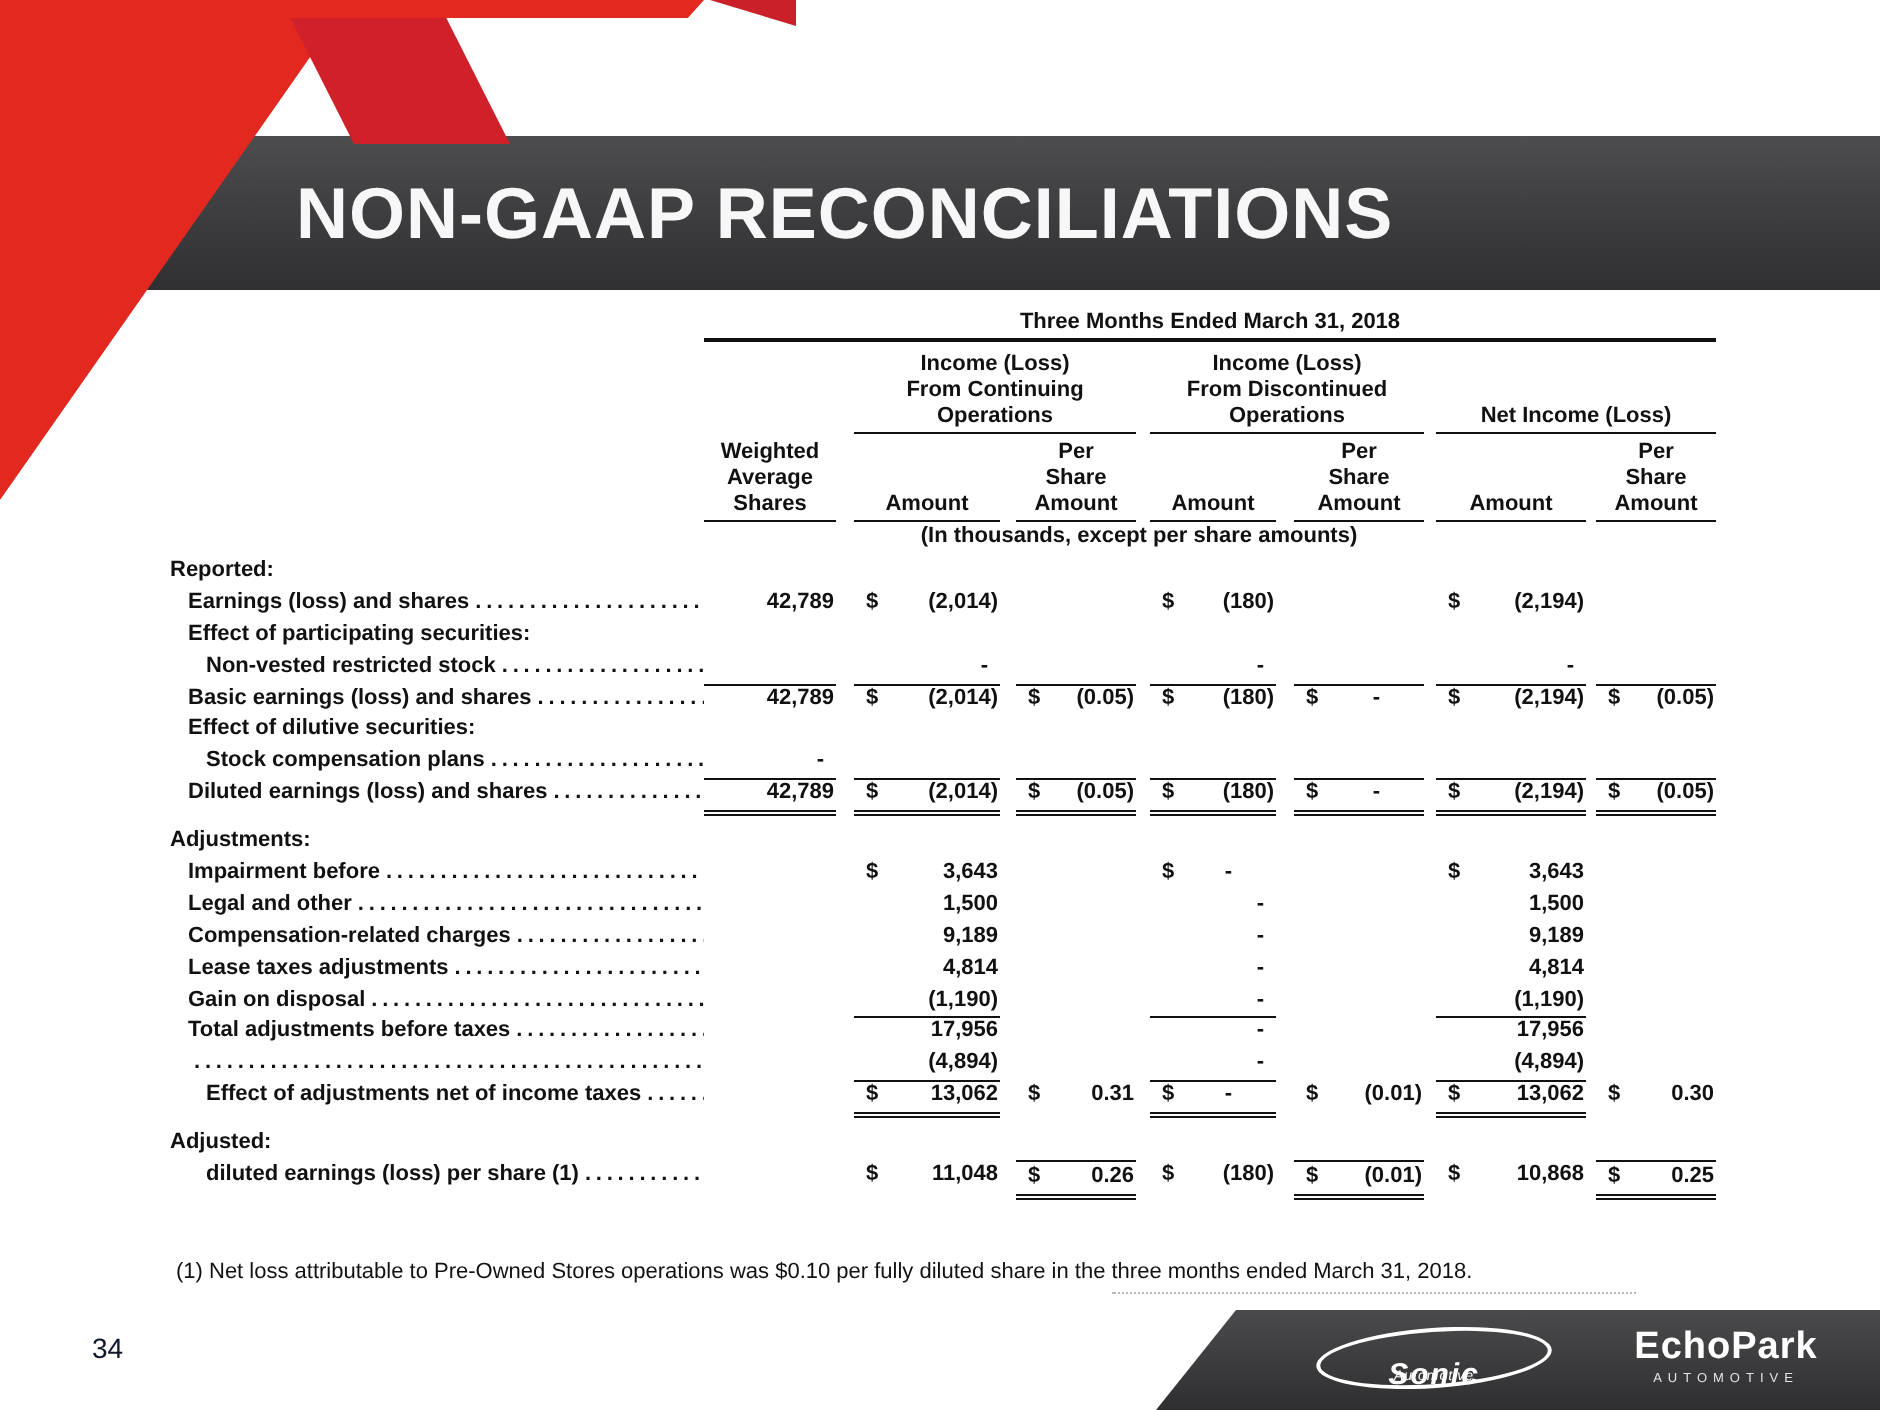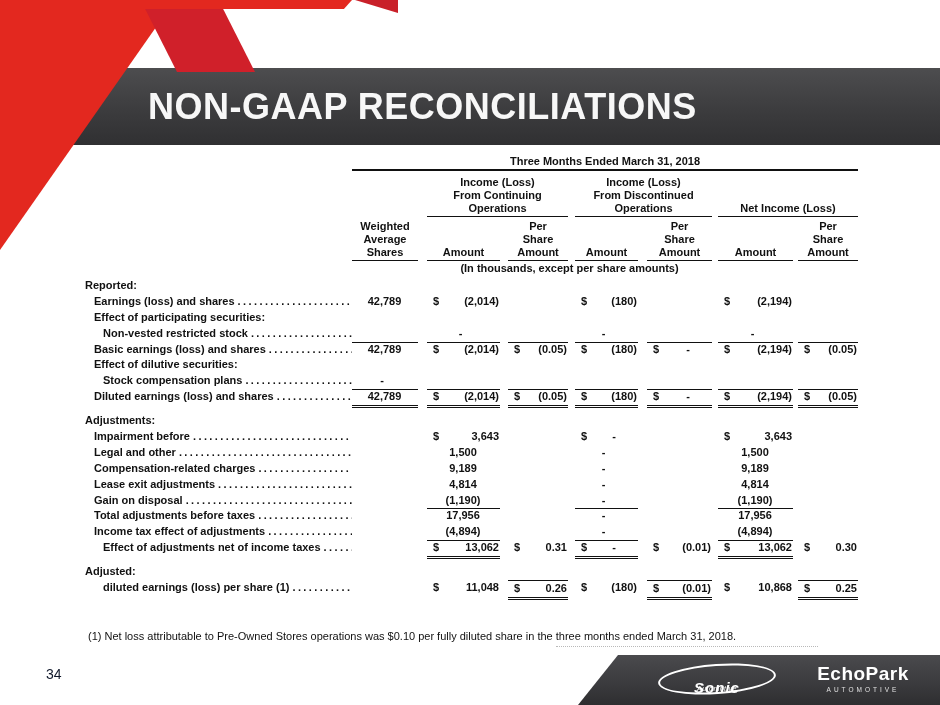--- a/index.html
+++ b/index.html
@@ -49,21 +49,21 @@
   .tbody { margin-top:3px; }
   .trow { display:grid; grid-template-columns:var(--tcols);
     height:15.9px; line-height:15.9px; }
   .trow.gap { margin-top:8px; }
   .tlabel { grid-column:1; display:flex; white-space:nowrap; overflow:hidden; }
   .ind0 { padding-left:0; } .ind1 { padding-left:9px; } .ind2 { padding-left:18px; }
   .leader { flex:1; overflow:hidden; letter-spacing:2.4px; padding:0 4px 0 3px; }
   .tcell { position:relative; }
   .tcell.flex { display:flex; justify-content:space-between;
     padding-left:6px; padding-right:1px; }
-  .tcell.right { text-align:center; padding-right:1px; }
+  .tcell.right { text-align:right; padding-right:1px; }
   .val.dash  { padding-right:5px; }
   .val.dashp { padding-right:21px; }
   .rb { border-bottom:1.5px solid #111; }
   .rt { border-top:1.5px solid #111; }
   .rd { border-bottom:1px solid #111; }
   .rd::after { content:""; position:absolute; left:0; right:0; bottom:-3px;
     border-top:1.2px solid #111; }
   
   .footnote { position:absolute; left:88px; top:630px; font-size:11px; color:#111; }
   .page-num { position:absolute; left:46px; top:666px; font-size:14px; color:#0f172a; }
@@ -299,21 +299,21 @@
           <div class="tcell" style="grid-column: 2;"></div>
           <div class="tcell right" style="grid-column: 4;"><span class="val">9,189</span></div>
           <div class="tcell" style="grid-column: 6;"></div>
           <div class="tcell right" style="grid-column: 8;"><span class="val dash">-</span></div>
           <div class="tcell" style="grid-column: 10;"></div>
           <div class="tcell right" style="grid-column: 12;"><span class="val">9,189</span></div>
           <div class="tcell" style="grid-column: 14;"></div>
         </div>
         <div class="trow">
           <div class="tlabel ind1">
-            <span>Lease exit adjustments</span>
+            <span>Lease taxes adjustments</span>
             <span class="leader">........................................................................................................................</span>
           </div>
           <div class="tcell" style="grid-column: 2;"></div>
           <div class="tcell right" style="grid-column: 4;"><span class="val">4,814</span></div>
           <div class="tcell" style="grid-column: 6;"></div>
           <div class="tcell right" style="grid-column: 8;"><span class="val dash">-</span></div>
           <div class="tcell" style="grid-column: 10;"></div>
           <div class="tcell right" style="grid-column: 12;"><span class="val">4,814</span></div>
           <div class="tcell" style="grid-column: 14;"></div>
         </div>
@@ -338,21 +338,20 @@
           <div class="tcell" style="grid-column: 2;"></div>
           <div class="tcell right" style="grid-column: 4;"><span class="val">17,956</span></div>
           <div class="tcell" style="grid-column: 6;"></div>
           <div class="tcell right" style="grid-column: 8;"><span class="val dash">-</span></div>
           <div class="tcell" style="grid-column: 10;"></div>
           <div class="tcell right" style="grid-column: 12;"><span class="val">17,956</span></div>
           <div class="tcell" style="grid-column: 14;"></div>
         </div>
         <div class="trow">
           <div class="tlabel ind1">
-            <span>Income tax effect of adjustments</span>
             <span class="leader">........................................................................................................................</span>
           </div>
           <div class="tcell" style="grid-column: 2;"></div>
           <div class="tcell rb right" style="grid-column: 4;"><span class="val">(4,894)</span></div>
           <div class="tcell" style="grid-column: 6;"></div>
           <div class="tcell rb right" style="grid-column: 8;"><span class="val dash">-</span></div>
           <div class="tcell" style="grid-column: 10;"></div>
           <div class="tcell rb right" style="grid-column: 12;"><span class="val">(4,894)</span></div>
           <div class="tcell" style="grid-column: 14;"></div>
         </div>

